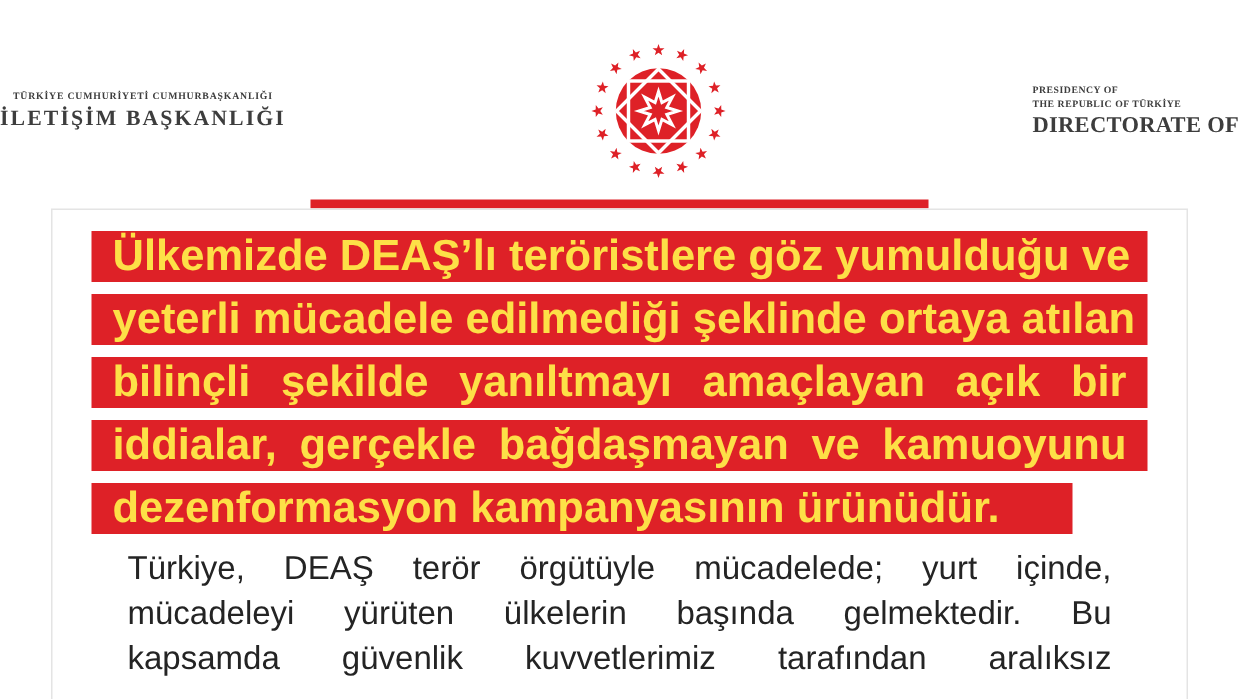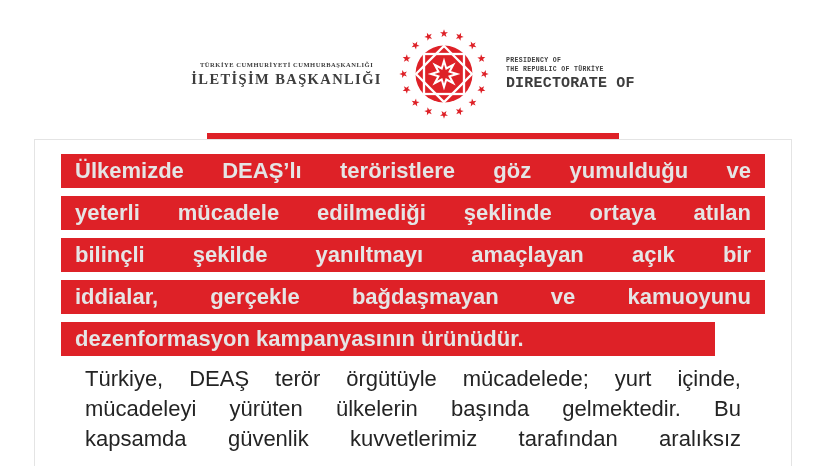--- a/index.html
+++ b/index.html
@@ -13,48 +13,48 @@
   .page{
     position:relative;
     width:826px;height:466px;
     overflow:hidden;
     background:#fff;
     font-family:"Liberation Sans",sans-serif;
   }
   
   .masthead{
     padding-top:27px;
-    display:flex;justify-content:center;align-items:center;
+    display:flex;justify-content:space-between;align-items:center;
     gap:15px;
   }
   .logo-left{text-align:center;color:var(--header-text);font-family:"Liberation Serif",serif;}
   .logo-left-small{font-size:6.5px;font-weight:bold;letter-spacing:.55px;margin-bottom:3px;white-space:nowrap;}
   .logo-left-large{font-size:14.5px;font-weight:bold;letter-spacing:1.4px;white-space:nowrap;}
   .emblem{width:94px;height:94px;flex:0 0 auto;}
   .emblem svg{display:block;width:94px;height:94px;}
   .seal-fill{fill:var(--accent-red);}
   .seal-line{stroke:#fff;fill:none;}
-  .logo-right{color:var(--header-text);font-family:Liberation Mono, monospace;text-align:left;}
+  .logo-right{color:var(--header-text);font-family:Liberation Serif, serif;text-align:left;}
   .lr-small{font-size:6.5px;font-weight:bold;letter-spacing:.35px;line-height:1.4;white-space:nowrap;}
   .lr-large{font-size:15px;font-weight:bold;line-height:1.1;letter-spacing:.2px;margin-top:2px;white-space:nowrap;}
   
   .accent-bar{width:412px;height:6px;background:var(--accent-red);margin:12px auto 0;}
   
   .card{
     margin:0 34px;
     border:1px solid var(--card-border);
     background:#fff;
     padding:14px 26px 0;
     height:420px;
   }
   .hl-row{
     height:34px;line-height:34px;
     background:var(--accent-red);
-    color:#e5e5e5;
-    font-weight:bold;font-size:22px;
+    color:#fde047;
+    font-weight:bold;font-size:29px;
     padding:0 14px;
     margin-bottom:8px;
     text-align:justify;text-align-last:justify;
     white-space:nowrap;
     overflow:hidden;
   }
   .hl-row--last{
     width:654px;
     text-align:left;text-align-last:left;
   }

